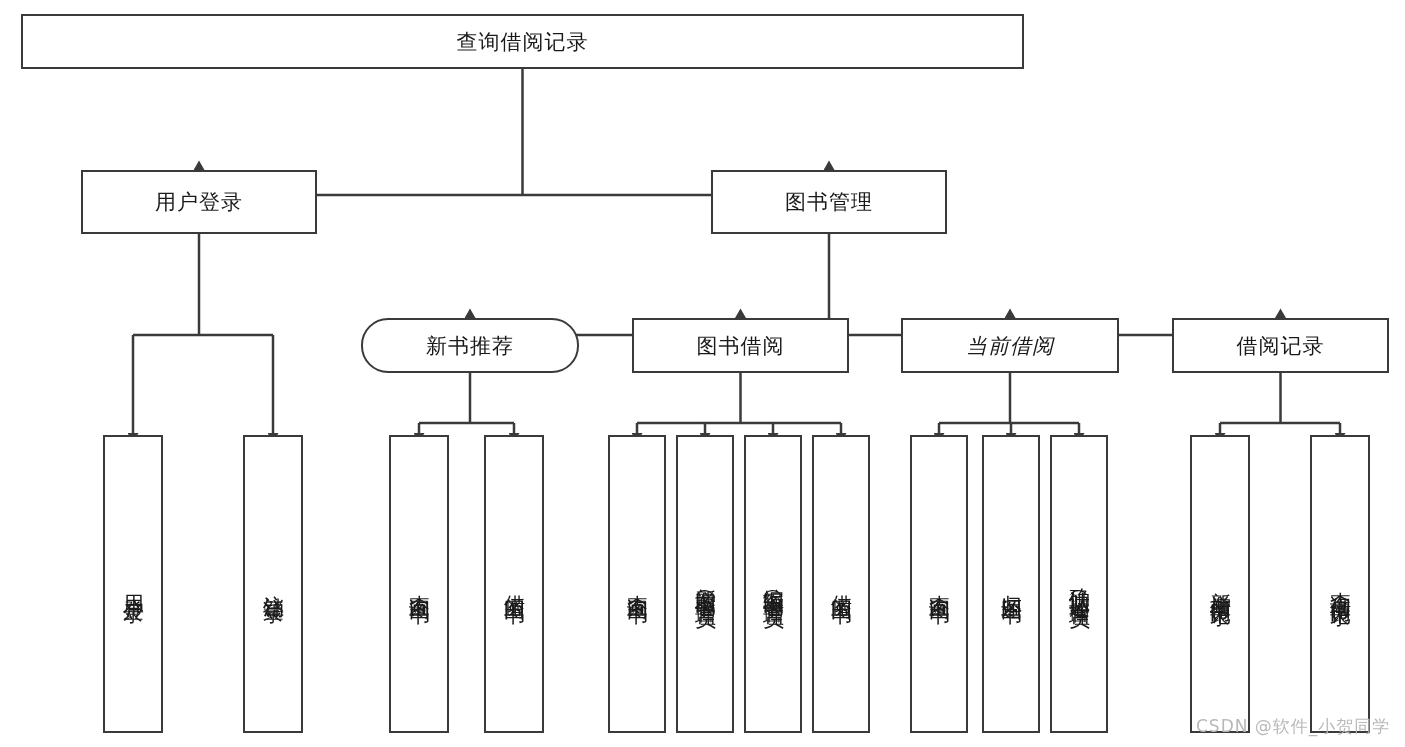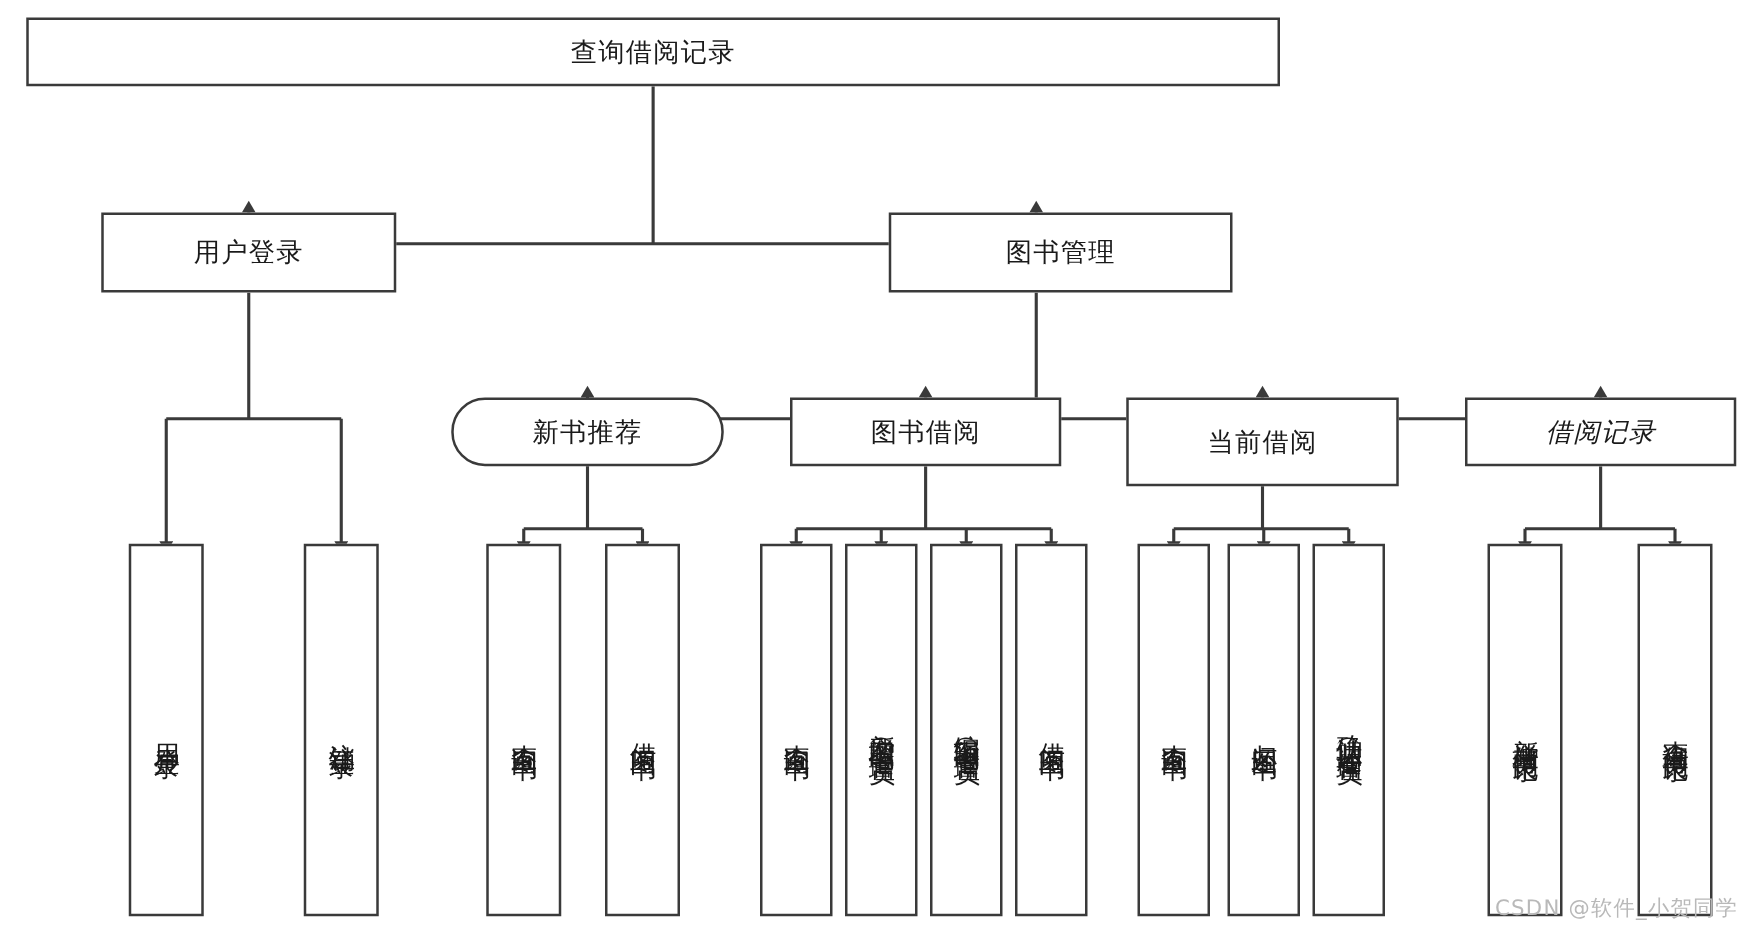--- a/index.html
+++ b/index.html
@@ -67,33 +67,33 @@
       </g>
   </svg>
 
   <div id="nodes-layer">
       <div class="node horiz" style="left: 21px; top: 14px; width: 1003px; height: 55px;">
         <span>查询借阅记录</span>
       </div>
       <div class="node horiz" style="left: 81px; top: 170px; width: 236px; height: 64px;">
         <span>用户登录</span>
       </div>
-      <div class="node horiz" style="left: 711px; top: 170px; width: 275px; height: 64px; justify-content: center;">
+      <div class="node horiz" style="left: 711px; top: 170px; width: 236px; height: 64px; justify-content: center;">
         <span>图书管理</span>
       </div>
       <div class="node horiz" style="left: 361px; top: 318px; width: 218px; height: 55px; border-radius: 27px;">
         <span>新书推荐</span>
       </div>
       <div class="node horiz" style="left: 632px; top: 318px; width: 217px; height: 55px;">
         <span>图书借阅</span>
       </div>
-      <div class="node horiz" style="left: 901px; top: 318px; width: 218px; height: 71px;">
+      <div class="node horiz" style="left: 901px; top: 318px; width: 218px; height: 55px; font-style: italic;">
         <span>当前借阅</span>
       </div>
-      <div class="node horiz" style="left: 1172px; top: 318px; width: 217px; height: 55px; font-style: italic;">
+      <div class="node horiz" style="left: 1172px; top: 318px; width: 217px; height: 55px;">
         <span>借阅记录</span>
       </div>
       <div class="node vert" style="left: 103px; top: 435px; width: 60px; height: 298px;">
         <span class="vtext">用户登录</span>
       </div>
       <div class="node vert" style="left: 243px; top: 435px; width: 60px; height: 298px;">
         <span class="vtext">注销登录</span>
       </div>
       <div class="node vert" style="left: 389px; top: 435px; width: 60px; height: 298px;">
         <span class="vtext">查询图书</span>

